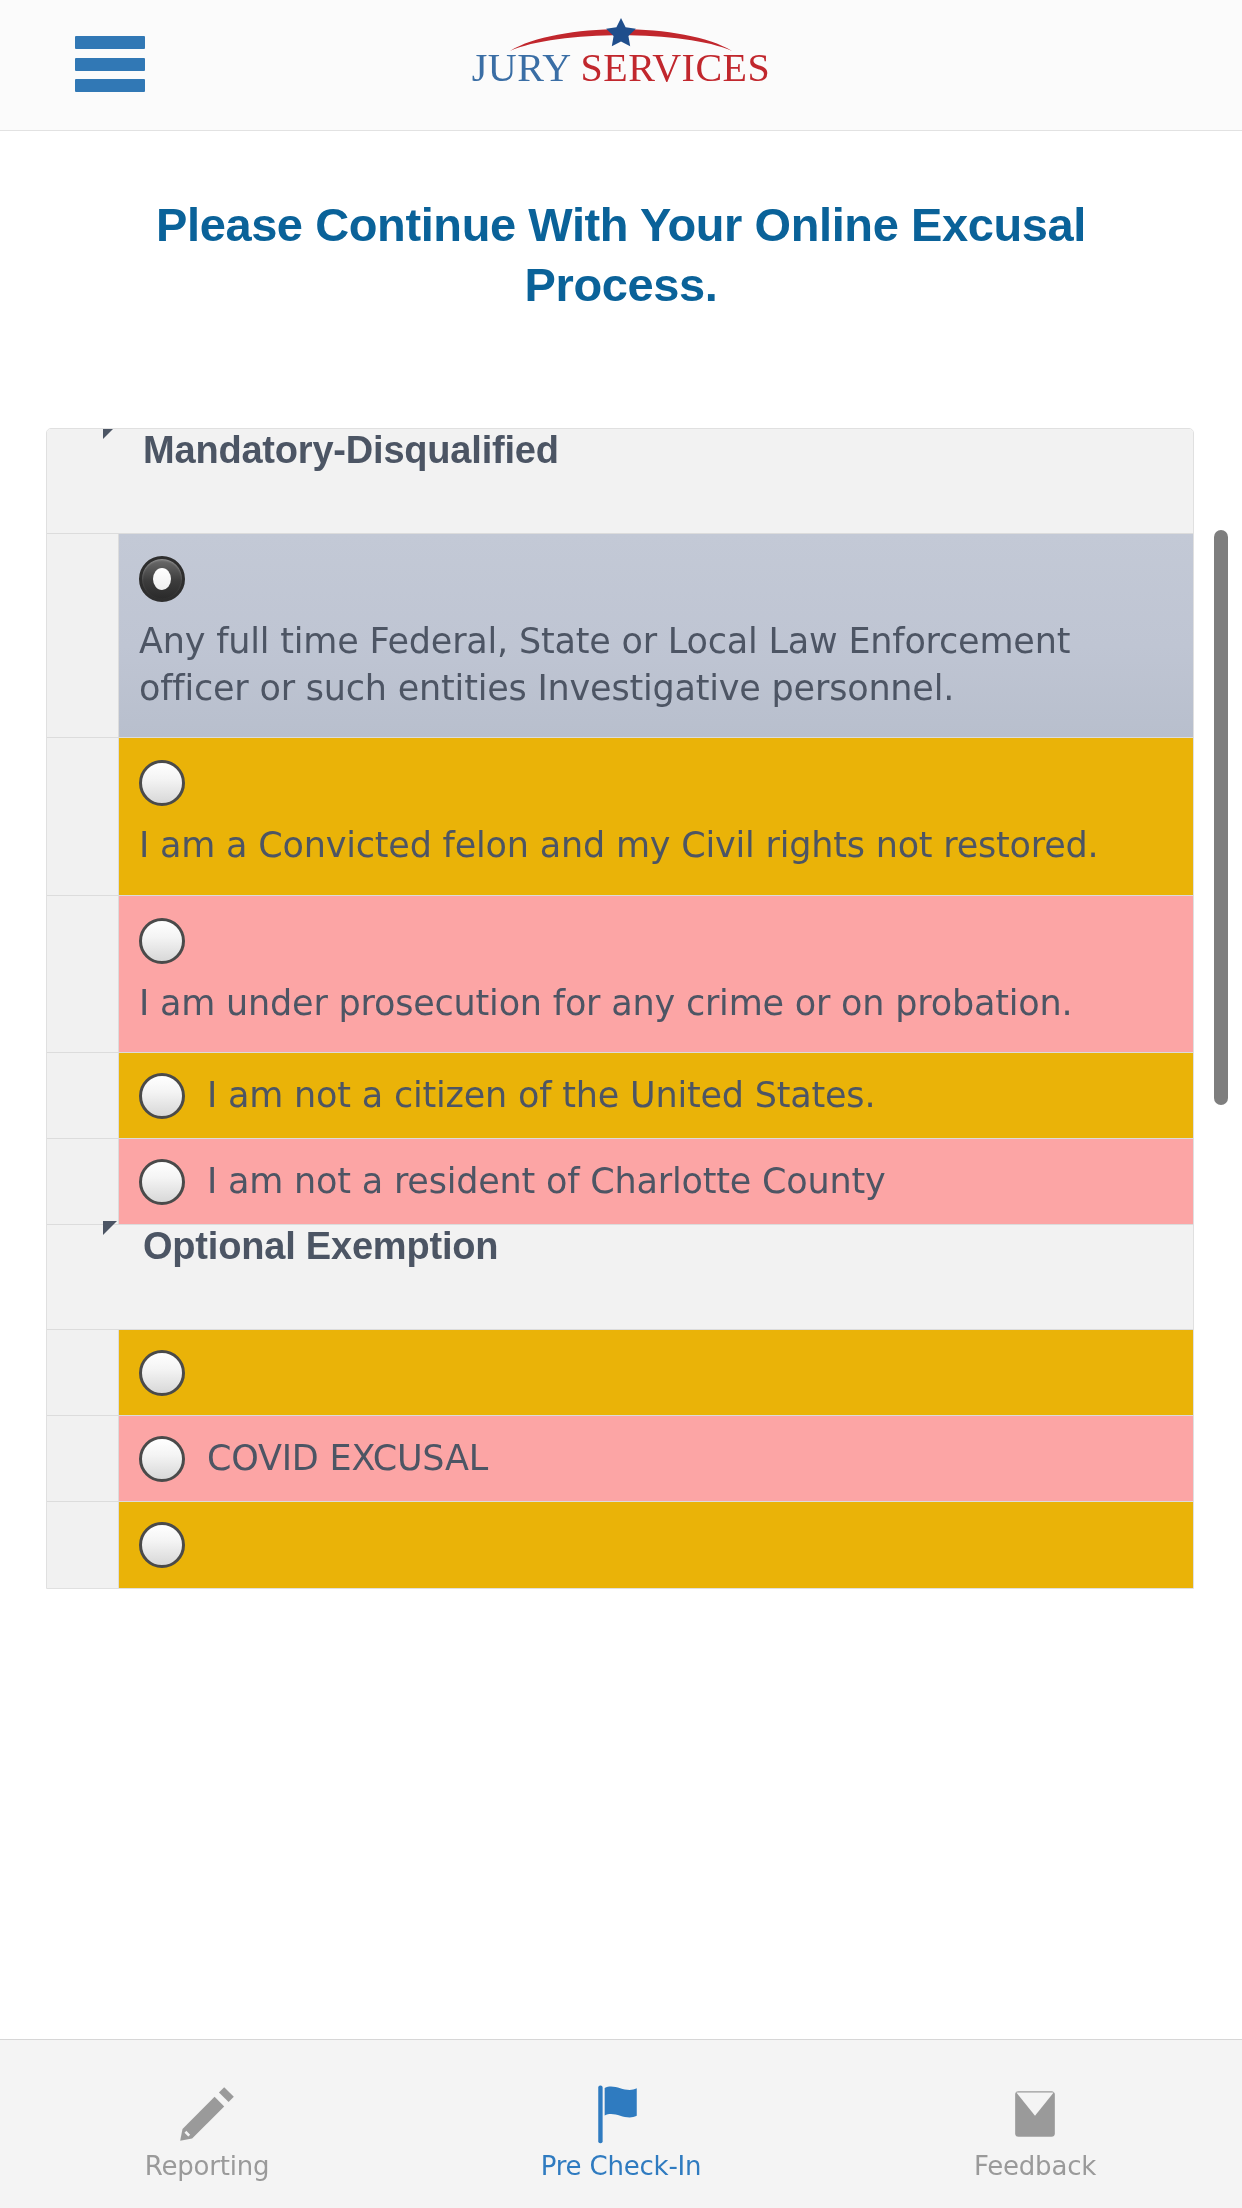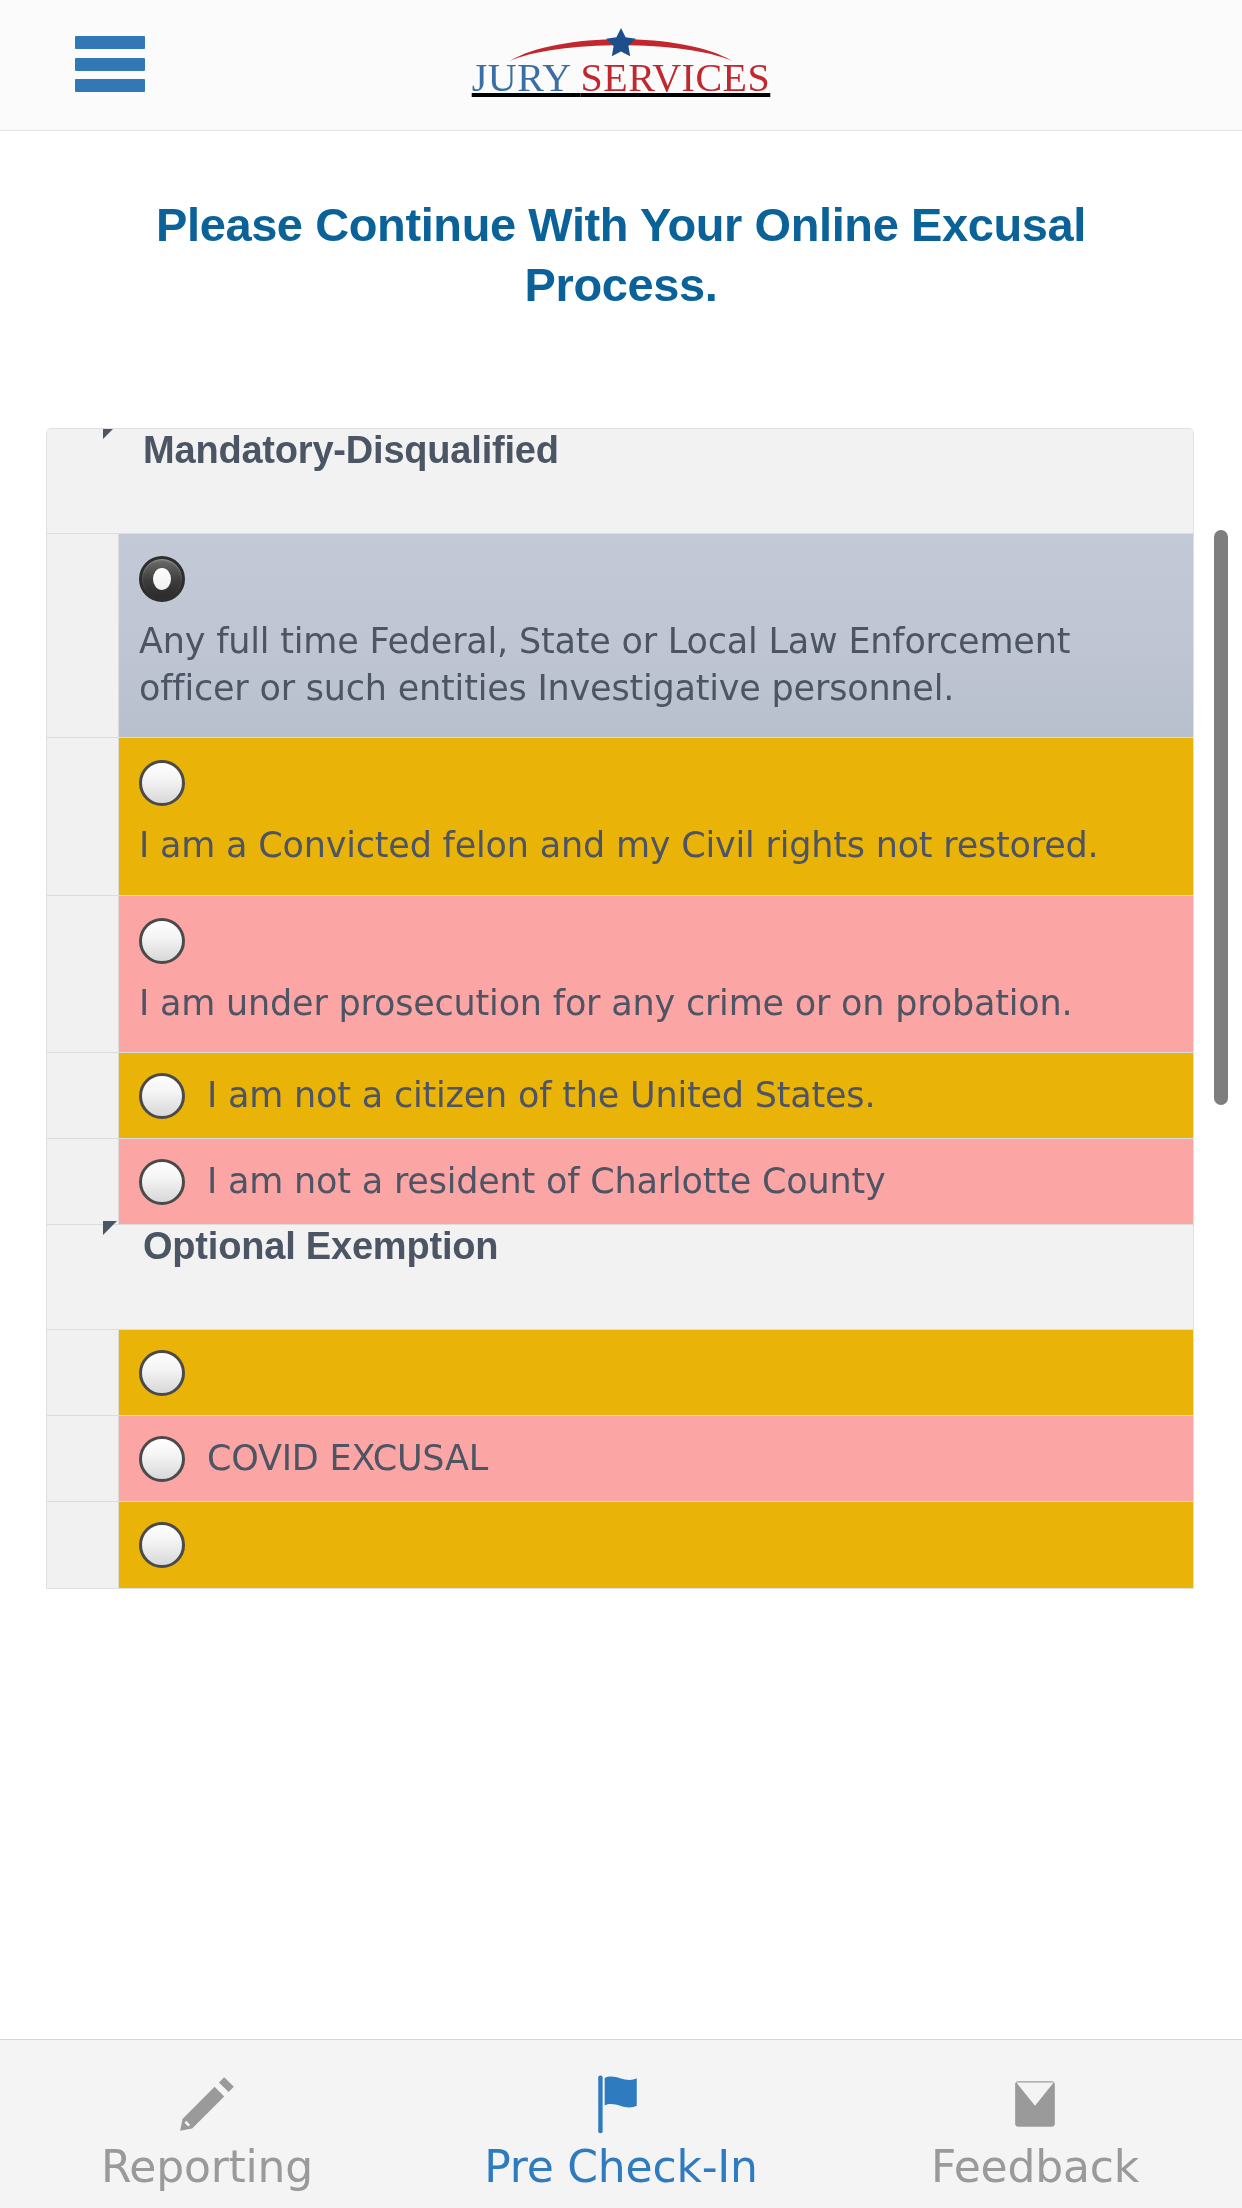--- a/index.html
+++ b/index.html
@@ -24,22 +24,22 @@
     width:70px; height:66px;
     display:flex; flex-direction:column; justify-content:space-between;
     padding:5px 0;
     cursor:pointer;
   }
   .hamburger span {
     display:block; height:13px; width:70px;
     background:#3178b5; border-radius:1px;
   }
   .logo {
-    position:absolute; left:0; right:0; top:28px;
-    display:flex; flex-direction:column; align-items:center;text-decoration:underline;
+    position:absolute; left:0; right:0; top:18px;
+    display:flex; flex-direction:column; align-items:center;
   }
   .logo-arc { position:relative; width:230px; height:34px; }
   .logo-arc svg { display:block; }
   .logo-text {
     font-family:"Liberation Serif", "DejaVu Serif", serif;
     font-size:40px; letter-spacing:0.5px; line-height:1;
     margin-top:-4px; white-space:nowrap;
   }
   .logo-jury { color:#3a6ea5; }
   .logo-services { color:#c1272d; }
@@ -173,21 +173,21 @@
   .nav-item {
     flex:1 1 0;
     display:flex; flex-direction:column;
     align-items:center; justify-content:center;
     padding-top:10px;
     cursor:pointer;
   }
   .nav-icon { height:74px; display:flex; align-items:center; justify-content:center; }
   .nav-label {
     font-family:"DejaVu Sans", sans-serif;
-    font-size:44px;
+    font-size:26px;
     color:#9a9a9a;
     letter-spacing:-0.2px;
   }
   .nav-item.active .nav-label { color:#2f7bc0; }
 </style>
 </head>
 <body>
 
 <div class="header">
   <div class="hamburger">

